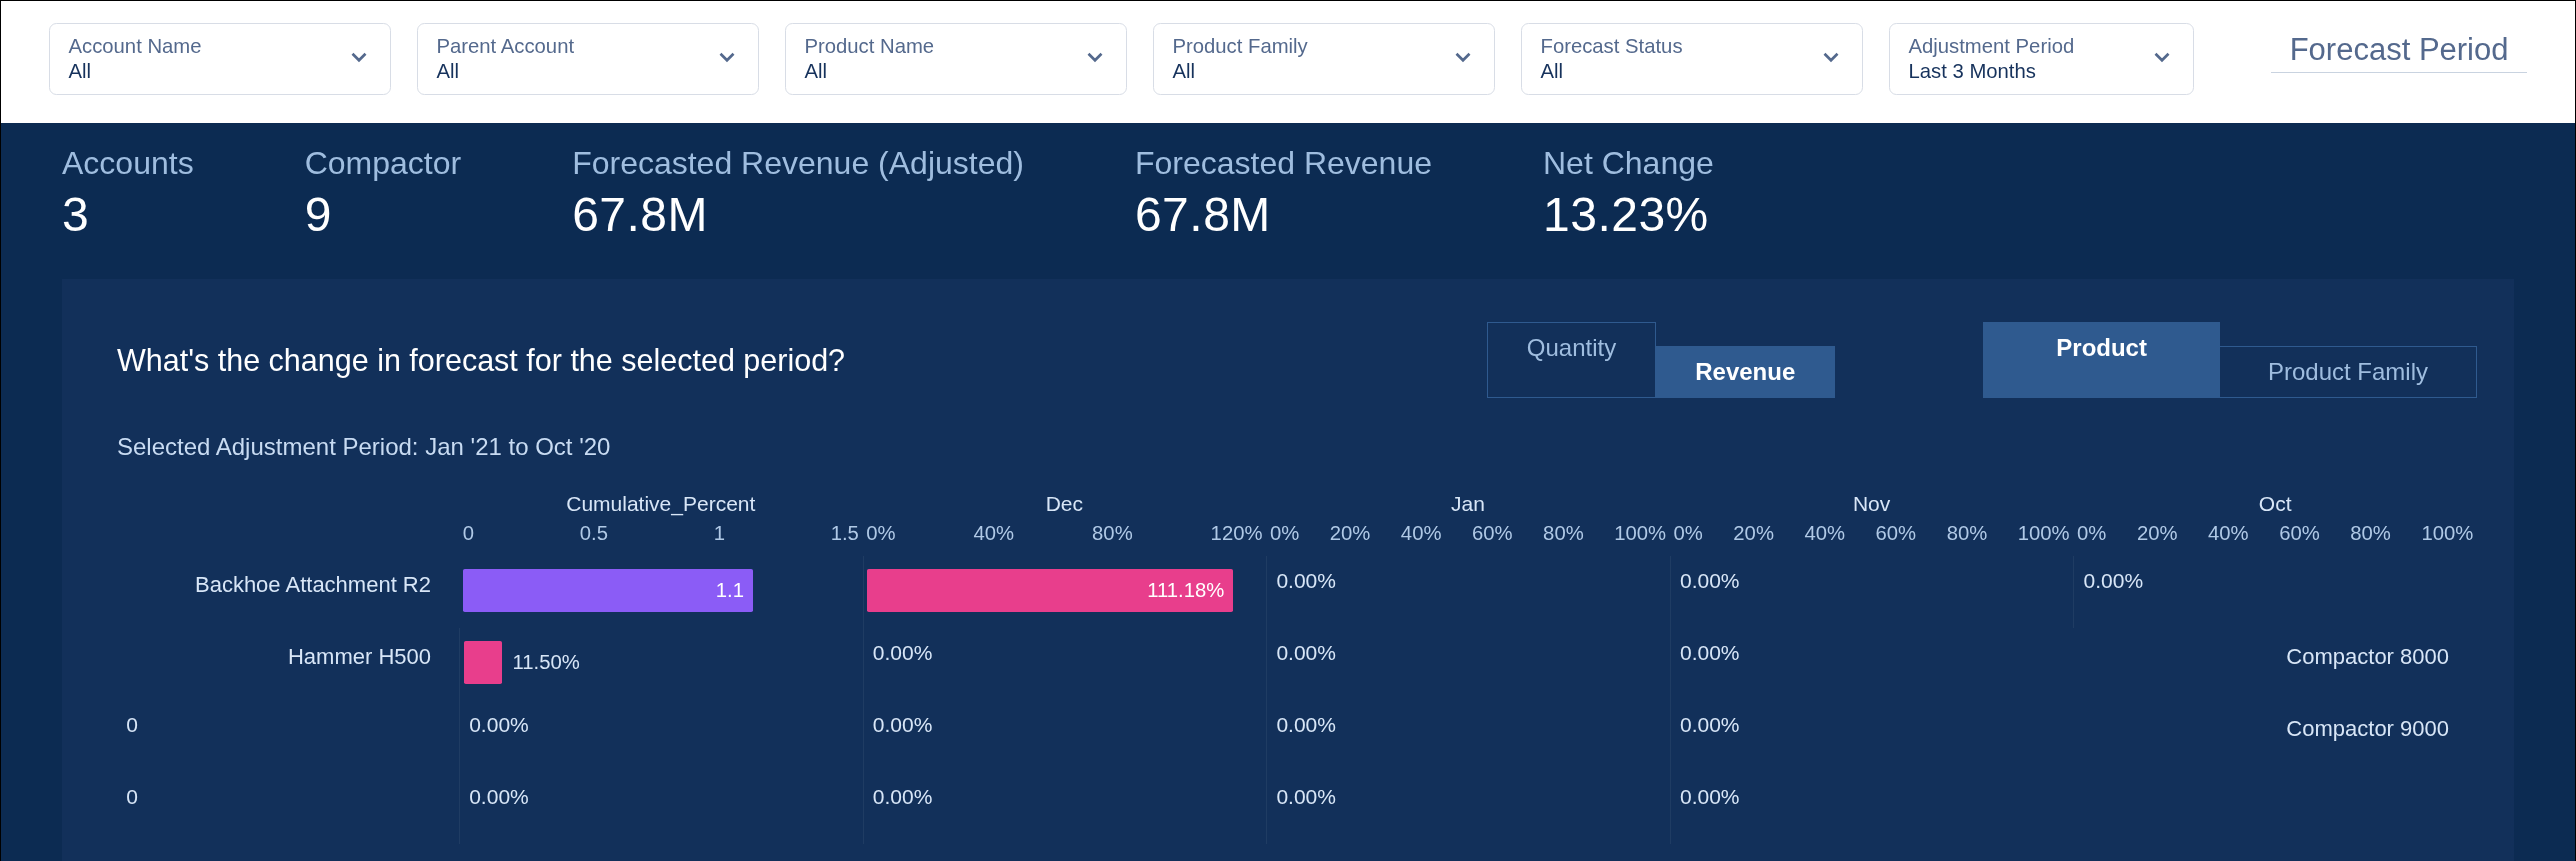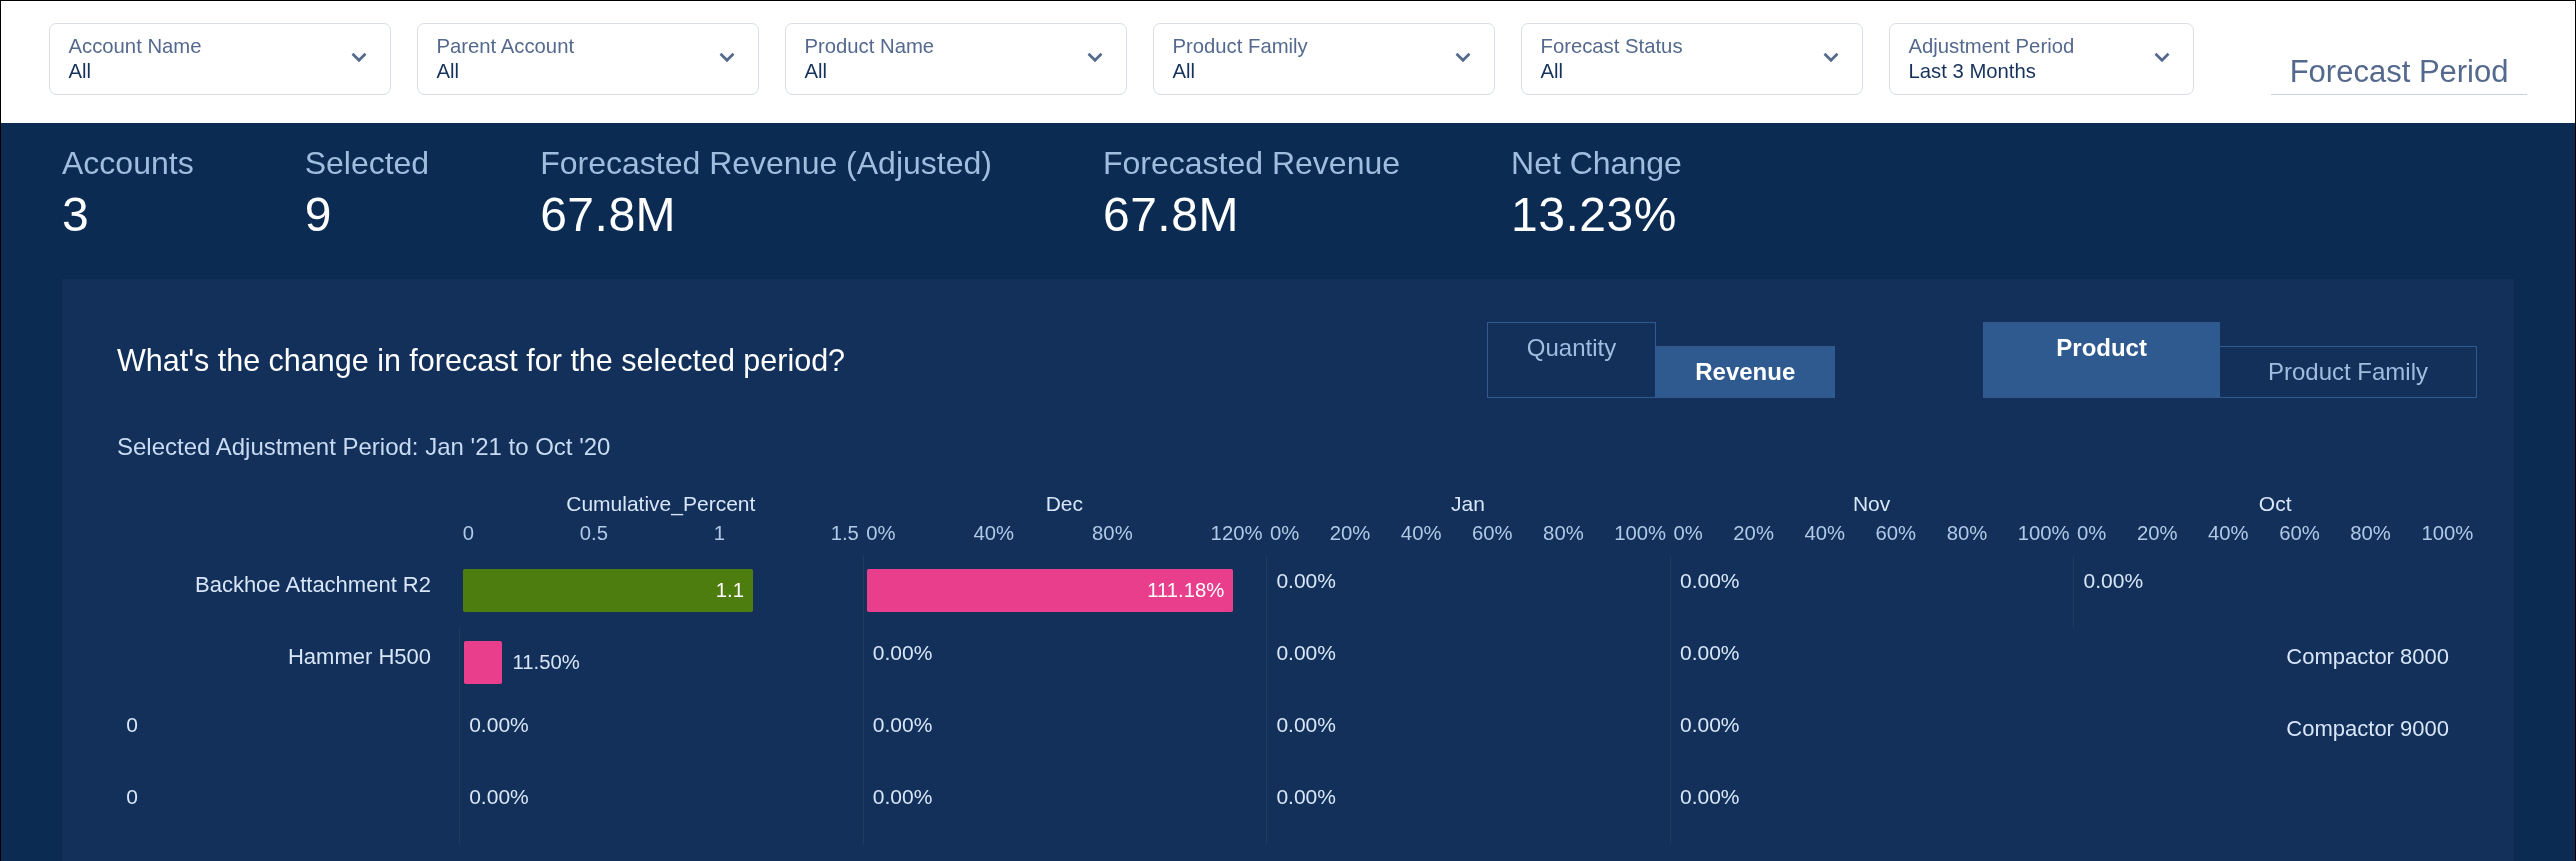--- a/index.html
+++ b/index.html
@@ -14,21 +14,21 @@
     border: 1.8px solid #000;
     width: 2576px;
     height: 862px;
     transform-origin: top left;
   }
   
 
   
   .filter-bar {
     display: flex;
-    align-items: flex-end;
+    align-items: flex-start;
     gap: 26px;
     padding: 22px 48px 28px;
     background: #fff;
   }
   .filter {
     border: 1.8px solid #d8dde6;
     border-radius: 7.4px;
     background: #fff;
     padding: 11px 18.5px;
     min-width: 342px;
@@ -216,21 +216,21 @@
     </div>
     <div class="forecast-period">Forecast Period</div>
   </div>
 
   <div class="kpi-bar" style="background:#0c2b52;">
     <div class="kpi">
       <span class="kpi-label">Accounts</span>
       <span class="kpi-value">3</span>
     </div>
     <div class="kpi">
-      <span class="kpi-label">Selected</span>
+      <span class="kpi-label">Compactor</span>
       <span class="kpi-value">9</span>
     </div>
     <div class="kpi">
       <span class="kpi-label">Forecasted Revenue (Adjusted)</span>
       <span class="kpi-value">67.8M</span>
     </div>
     <div class="kpi">
       <span class="kpi-label">Forecasted Revenue</span>
       <span class="kpi-value">67.8M</span>
     </div>
@@ -295,21 +295,21 @@
           <div class="axis-cell">
             <span>0%</span>
             <span>20%</span>
             <span>40%</span>
             <span>60%</span>
             <span>80%</span>
             <span>100%</span>
           </div>
           <div class="row-label">Backhoe Attachment R2</div>
           <div class="cell gridlines-4">
-            <div class="bar" style="width: 73.3333%; background: #4d7c0f;">
+            <div class="bar" style="width: 73.3333%; background: #8b5cf6;">
               <span class="bar-label-inside">1.1</span>
             </div>
           </div>
           <div class="cell gridlines-4 divider-left">
             <div class="bar" style="width: 92.65%; background: rgb(232, 62, 140);">
               <span class="bar-label-inside">111.18%</span>
             </div>
           </div>
           <div class="cell gridlines-6 divider-left"><span class="val-text">0.00%</span></div>
           <div class="cell gridlines-6 divider-left"><span class="val-text">0.00%</span></div>

